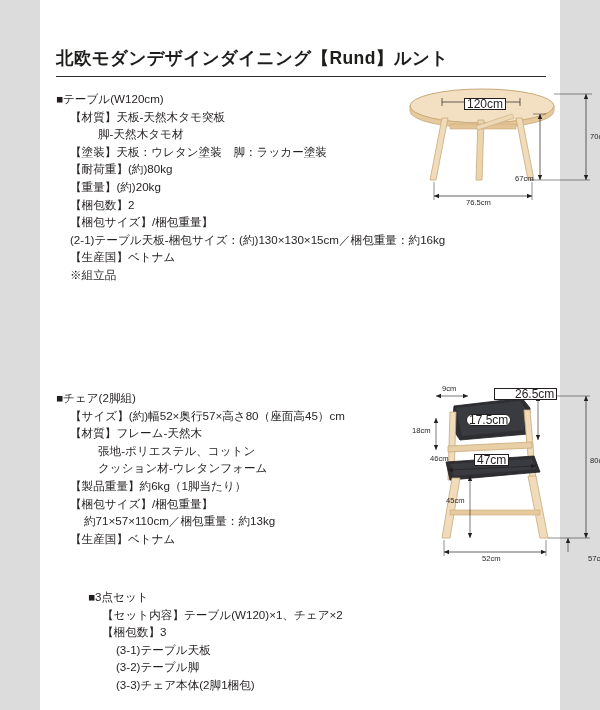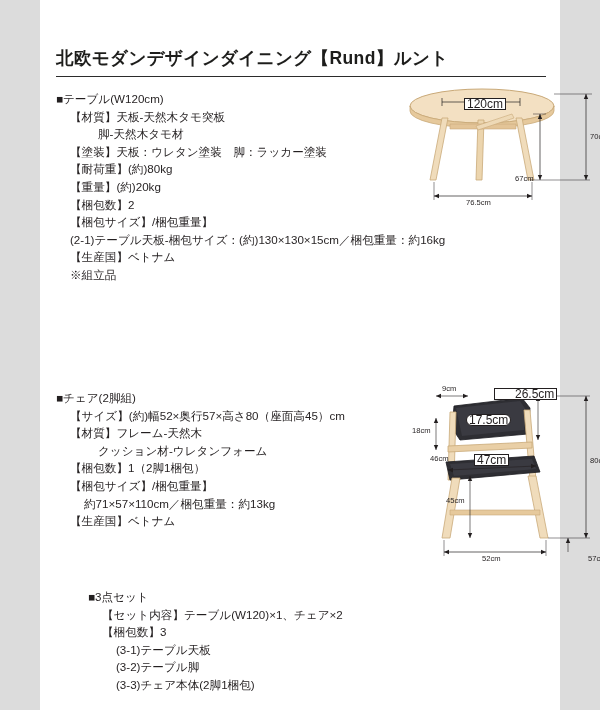--- a/index.html
+++ b/index.html
@@ -145,22 +145,23 @@
       <div class="row indent1">【梱包サイズ】/梱包重量】</div>
       <div class="row indent1">(2-1)テーブル天板-梱包サイズ：(約)130×130×15cm／梱包重量：約16kg</div>
       <div class="row indent1">【生産国】ベトナム</div>
       <div class="row indent1">※組立品</div>
     </div>
 
     <div class="block" id="block-chair">
       <div class="row bullet">■チェア(2脚組)</div>
       <div class="row indent1">【サイズ】(約)幅52×奥行57×高さ80（座面高45）cm</div>
       <div class="row indent1">【材質】フレーム-天然木</div>
+      <div class="row indent3">張地-ポリエステル、コットン</div>
       <div class="row indent3">クッション材-ウレタンフォーム</div>
-      <div class="row indent1">【梱包数】1（2脚1梱包）</div>
+      <div class="row indent1">【製品重量】約6kg（1脚当たり）</div>
       <div class="row indent1">【梱包サイズ】/梱包重量】</div>
       <div class="row indent2">約71×57×110cm／梱包重量：約13kg</div>
       <div class="row indent1">【生産国】ベトナム</div>
     </div>
 
     <div class="block" id="block-set">
       <div class="row bullet">■3点セット</div>
       <div class="row indent1">【セット内容】テーブル(W120)×1、チェア×2</div>
       <div class="row indent1">【梱包数】3</div>
       <div class="row indent2">(3-1)テーブル天板</div>

